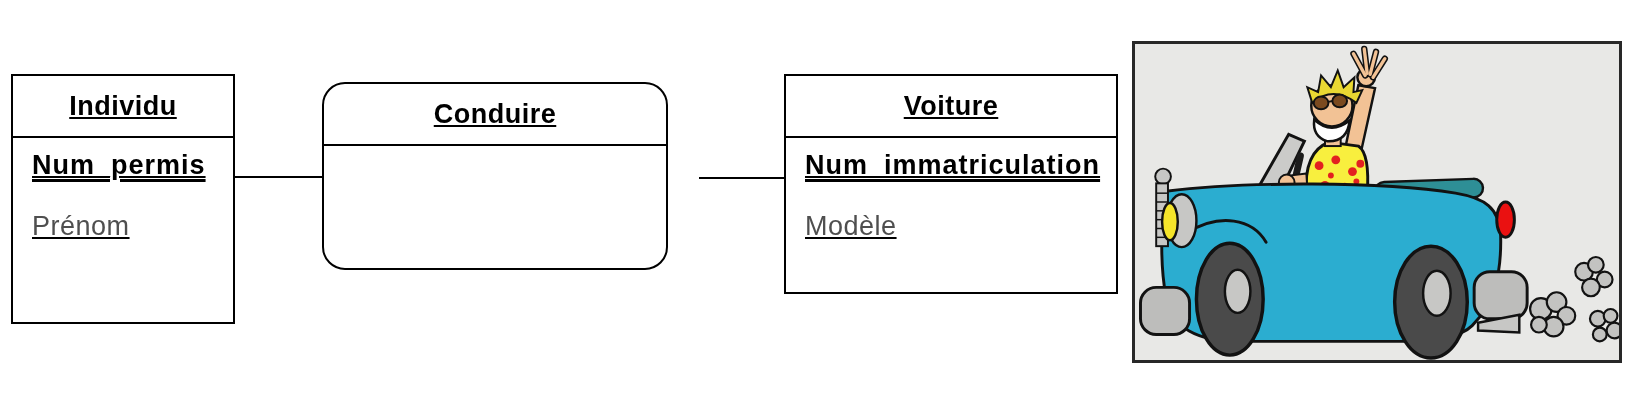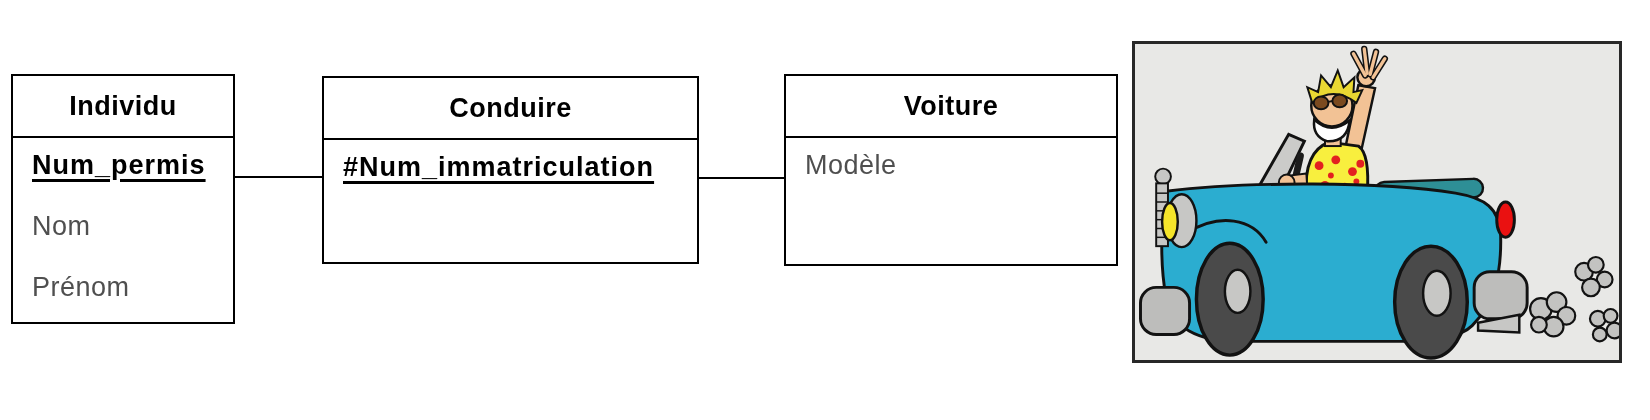--- a/index.html
+++ b/index.html
@@ -7,21 +7,21 @@
     --field-text:#4f4f4f; --connector:#000000; --panel-bg:#e8e8e6; --panel-border:#282828;
     --car-body:#2badd0; --car-top:#2e8f96; --outline:#121212; --wheel:#4a4a4a;
     --hubcap:#c7c7c5; --bumper:#bdbdbb; --smoke:#c3c3c1; --taillight:#ea1111;
     --headlight:#f5e52a; --windshield:#cbcbc9; --skin:#f2c295; --hair:#e9d832;
     --shirt:#f8ef3e; --flower:#e32020; --sunglasses:#7b4a1f; --smile:#ffffff;
   }
   html,body{margin:0;padding:0;}
   body{font-family:"Liberation Sans","DejaVu Sans",sans-serif;background:var(--canvas-bg);}
   .canvas{position:relative;width:1650px;height:420px;background:var(--canvas-bg);overflow:hidden;}
 
-  .entity{position:absolute;background:#ffffff;border:2px solid var(--box-border);box-sizing:border-box;}
+  .entity{position:absolute;background:#ffffff;border:2px solid var(--box-border);box-sizing:border-box;text-decoration:underline;}
   .entity-title{height:60px;border-bottom:2px solid var(--box-border);display:flex;align-items:center;justify-content:center;
     font-size:27px;font-weight:bold;color:var(--title-text);letter-spacing:0.5px;}
   .entity-fields{padding:12px 0 0 11px;}
   .field{font-size:27px;line-height:30px;color:var(--field-text);margin:0 0 31px 8px;letter-spacing:0.5px;white-space:nowrap;}
   .field.key{color:var(--key-text);font-weight:bold;letter-spacing:1px;
     text-decoration:underline;text-decoration-thickness:2.5px;text-underline-offset:5px;}
   .field.gap-lg{margin-bottom:40px;}
 
   .connector{position:absolute;height:2px;background:var(--connector);}
 
@@ -31,39 +31,38 @@
 </style>
 </head>
 <body>
 
 <div class="canvas">
 
   <div class="entity" style="left:11px;top:74px;width:224px;height:250px;">
     <div class="entity-title">Individu</div>
     <div class="entity-fields">
       <div class="field key">Num_permis</div>
-      <div class="field">Nom</div>
       <div class="field">Prénom</div>
     </div>
   </div>
 
   <div class="connector" style="left:235px;top:176px;width:87px;"></div>
 
-  <div class="entity" style="left:322px;top:76px;width:377px;height:188px;">
+  <div class="entity" style="left:322px;top:82px;width:346px;height:188px;border-radius:23px;">
     <div class="entity-title">Conduire</div>
     <div class="entity-fields">
-      <div class="field key">#Num_immatriculation</div>
     </div>
   </div>
 
   <div class="connector" style="left:699px;top:177px;width:85px;"></div>
 
-  <div class="entity" style="left:784px;top:74px;width:334px;height:192px;">
+  <div class="entity" style="left:784px;top:74px;width:334px;height:220px;">
     <div class="entity-title">Voiture</div>
     <div class="entity-fields">
+      <div class="field key">Num_immatriculation</div>
       <div class="field">Modèle</div>
     </div>
   </div>
 
   <div class="illustration">
     <svg viewBox="0 0 490 322" aria-hidden="true">
       <rect x="0" y="0" width="490" height="322" fill="var(--panel-bg)"></rect>
 
       <g fill="var(--smoke)" stroke="var(--outline)" stroke-width="2.2">
         <circle cx="412" cy="270" r="11"></circle>

